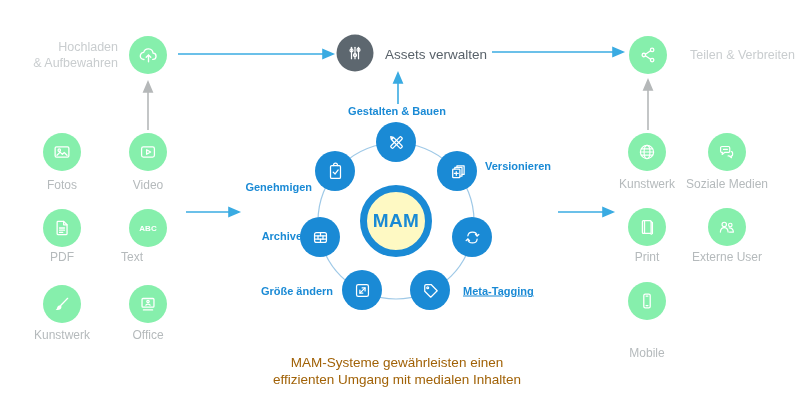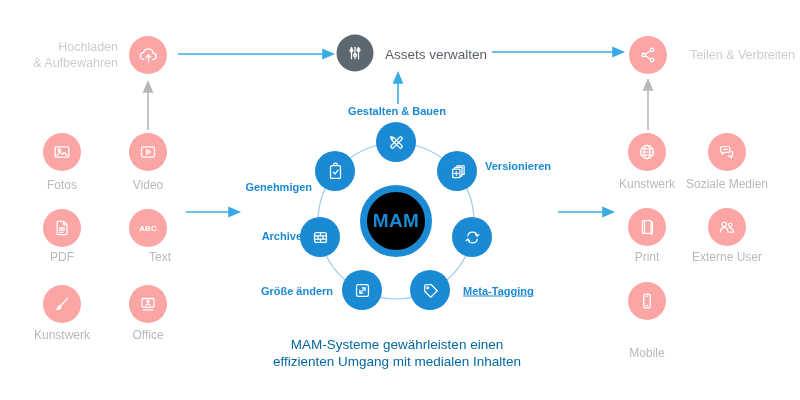--- a/index.html
+++ b/index.html
@@ -6,41 +6,41 @@
   .canvas {
     position:relative; width:800px; height:400px; background:#ffffff;
     font-family:"Liberation Sans", sans-serif; overflow:hidden;
   }
   .overlay { position:absolute; left:0; top:0; }
   .circle {
     position:absolute; border-radius:50%;
     display:flex; align-items:center; justify-content:center;
     transform:translate(-50%,-50%);
   }
-  .gray  { width:38px; height:38px; background:#fca5a5; }
+  .gray  { width:38px; height:38px; background:#86efac; }
   .dark  { width:37px; height:37px; background:#5d676f; }
   .blue  { width:40px; height:40px; background:#1a8ad5; }
   .mam {
     position:absolute; left:396px; top:221px; transform:translate(-50%,-50%);
     width:58px; height:58px; border:7px solid #1a8ad5; border-radius:50%;
-    background:#000000; display:flex; align-items:center; justify-content:center;
+    background:#fef9c3; display:flex; align-items:center; justify-content:center;
     color:#1a8ad5; font-weight:bold; font-size:19px; letter-spacing:0.4px;
   }
   .label {
     position:absolute; transform:translate(-50%,-50%);
     font-size:12px; color:#b5babc; text-align:center; white-space:nowrap;
   }
   .light { color:#c9cdcf; font-size:12.5px; line-height:16px; }
   .r-label { position:absolute; transform:translateY(-50%); text-align:right; white-space:nowrap; }
   .l-label { position:absolute; transform:translateY(-50%); text-align:left;  white-space:nowrap; }
   .blue-t { color:#1a8ad5; font-weight:bold; font-size:11px; line-height:15px; }
   .dark-t { color:#59626a; font-size:13.5px; }
   .footer {
-    position:absolute; left:397px; top:353px; transform:translate(-50%,-50%);
-    text-align:center; color:#0369a1; font-size:13.5px; line-height:17px; white-space:nowrap;
+    position:absolute; left:397px; top:371px; transform:translate(-50%,-50%);
+    text-align:center; color:#a16207; font-size:13.5px; line-height:17px; white-space:nowrap;
   }
   svg.ic { display:block; }
 </style>
 </head>
 <body>
 
 <div class="canvas">
 
   <svg class="overlay" width="800" height="400" viewBox="0 0 800 400">
     <circle cx="396" cy="221" r="78" fill="none" stroke="#9fc9e7" stroke-width="1.2"></circle>
@@ -125,21 +125,21 @@
       <line x1="9.3" y1="16.8" x2="12.8" y2="16.8"></line>
     </svg>
   </div>
   <div class="label" style="left:62px; top:257px;">PDF</div>
 
   <div class="circle gray" style="left:148px; top:228px;">
     <svg class="ic" width="24" height="24" viewBox="0 0 24 24">
       <text x="12" y="14.8" text-anchor="middle" font-size="8" font-weight="bold" fill="#fff" font-family="Liberation Sans, sans-serif">ABC</text>
     </svg>
   </div>
-  <div class="label" style="left:160px; top:257px;">Text</div>
+  <div class="label" style="left:132px; top:257px;">Text</div>
 
   <div class="circle gray" style="left:62px; top:304px;">
     <svg class="ic" width="22" height="22" viewBox="0 0 24 24" fill="none" stroke="#fff" stroke-width="1.4" stroke-linecap="round" stroke-linejoin="round">
       <line x1="18.2" y1="5.8" x2="10.8" y2="13.4"></line>
       <path d="M10.8,13.4 c-2.3,-0.4 -3.9,1.1 -4.2,3 c-0.1,0.9 -0.7,1.5 -1.6,1.7 c2.5,1.2 5.5,0.4 6.3,-1.9 c0.3,-0.9 0.1,-1.9 -0.5,-2.8 z" fill="#fff" stroke="none"></path>
     </svg>
   </div>
   <div class="label" style="left:62px; top:335px;">Kunstwerk</div>
 
   <div class="circle gray" style="left:148px; top:304px;">

